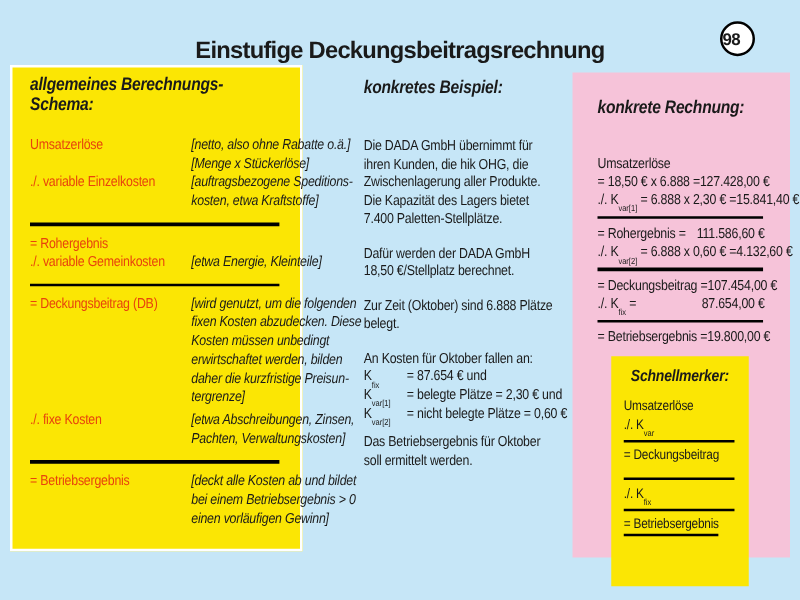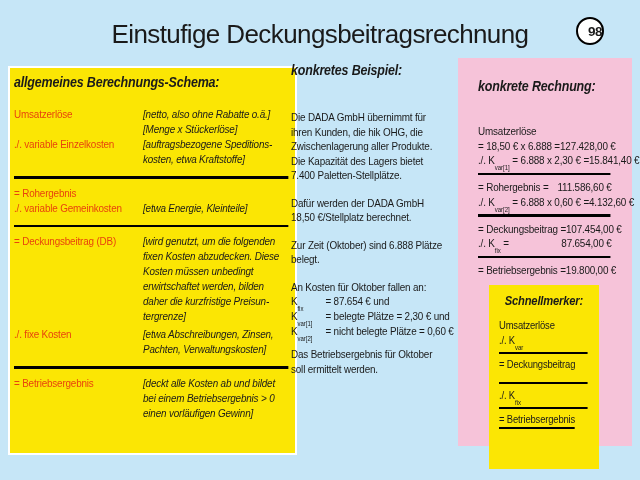--- a/index.html
+++ b/index.html
@@ -15,39 +15,39 @@
   body{
     font-family:"Liberation Sans","DejaVu Sans",sans-serif;
     background:var(--background);
     color:var(--ink);
     overflow:hidden;
   }
   .stage{position:relative;width:640px;height:480px;background:var(--background);letter-spacing:-0.2px;}
 
   
   .title{
-    position:absolute;top:19px;left:0;width:640px;
-    text-align:center;font-size:26px;font-weight:normal;letter-spacing:-0.6px;
+    position:absolute;top:30px;left:0;width:640px;
+    text-align:center;font-size:19px;font-weight:bold;letter-spacing:-0.6px;
   }
   .badge{
     position:absolute;left:576px;top:17px;width:28px;height:28px;
     border:2.5px solid #000;border-radius:50%;background:#fff;
-    display:flex;align-items:center;justify-content:flex-end;
+    display:flex;align-items:center;justify-content:flex-start;
     font-size:13.5px;font-weight:bold;letter-spacing:-0.5px;
   }
 
   
   .condense{transform:scaleX(0.86);transform-origin:0 0;width:116%;}
 
   .phead{font-size:14.5px;font-weight:bold;font-style:italic;letter-spacing:-0.2px;}
 
   
   .schema{
-    position:absolute;left:8px;top:66px;width:289px;height:389px;
-    background:var(--schema-panel);border:2px solid #fff;padding:6px 4px;
+    position:absolute;left:8px;top:52px;width:234px;height:389px;
+    background:var(--schema-panel);border:2px solid #fff;padding:6px 14px;
   }
   .schema .phead{margin-bottom:17px;}
   .srow{display:flex;align-items:flex-start;font-size:11.5px;line-height:15px;}
   .slabel{flex:none;width:150px;color:var(--accent-red);white-space:pre;}
   .snote{font-style:italic;white-space:pre;}
   .sep{height:2.5px;background:#000;margin:9px 2px 7px 0;}
   .g3b{margin-top:3px;}
 
   
   .example{position:absolute;left:291px;top:62px;width:158px;}

